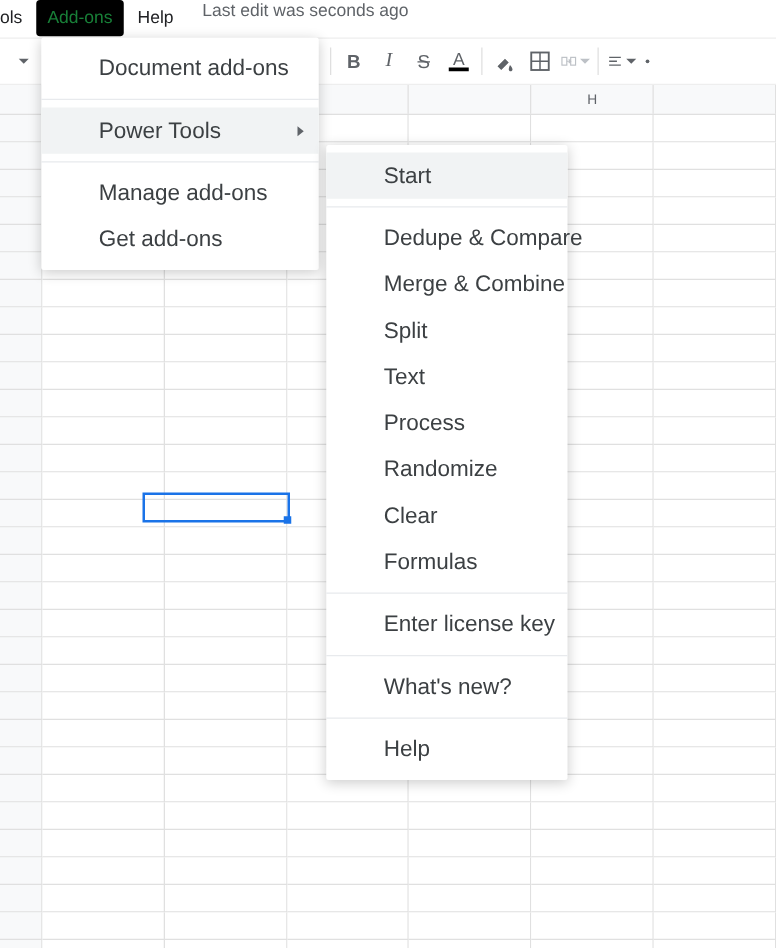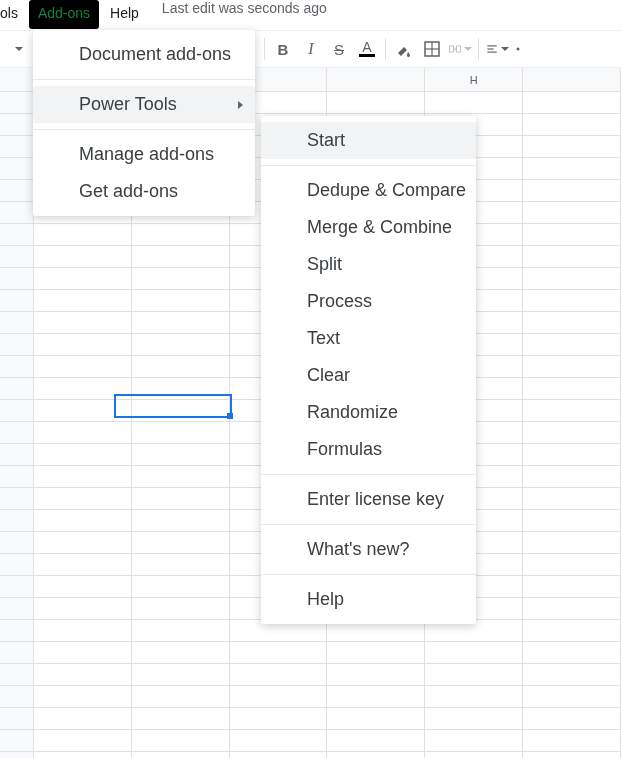--- a/index.html
+++ b/index.html
@@ -24,21 +24,21 @@
 .rown{width:40px;border-right:1px solid #e0e0e0;border-bottom:1px solid #e0e0e0;background:#f8f9fa}
 .cell{width:116px;border-right:1px solid #e0e0e0;border-bottom:1px solid #e0e0e0;background:#fff}
 .sel{position:absolute;border:2px solid #1a73e8;background:transparent;pointer-events:none}
 .selhandle{position:absolute;width:6px;height:6px;background:#1a73e8;right:-3px;bottom:-3px}
 .menu{position:absolute;background:#fff;box-shadow:0 2px 10px rgba(0,0,0,.2);border-radius:2px;padding:6px 0;z-index:10;font-size:18px;color:#3c4043}
 .menu1{top:30px;left:33px;width:222px}
 .menu-item{padding:8px 14px 8px 46px;cursor:pointer;position:relative;white-space:nowrap}
 .menu-item.hover{background:#f1f3f4}
 .menu-item .arrow{position:absolute;right:12px;top:50%;transform:translateY(-50%);width:0;height:0;border-top:4px solid transparent;border-bottom:4px solid transparent;border-left:5px solid #5f6368}
 .menu-sep{height:1px;background:#e8eaed;margin:6px 0}
-.menu2{top:116px;left:261px;width:215px}
+.menu2{top:116px;left:261px;width:193px}
 svg{display:block}
 .bold{font-weight:bold;font-size:15px}
 .ital{font-style:italic;font-family:serif;font-size:16px}
 .strike{text-decoration:line-through;font-size:15px}
 .txtcolor{display:flex;flex-direction:column;align-items:center}
 .txtcolor .under{width:16px;height:3px;background:#000;margin-top:1px}
 .disabled{color:#bdc1c6}
 </style>
 </head>
 <body>
@@ -415,24 +415,24 @@
   <div class="menu-item">Manage add-ons</div>
   <div class="menu-item">Get add-ons</div>
 </div>
 
 <div class="menu menu2">
   <div class="menu-item hover">Start</div>
   <div class="menu-sep"></div>
   <div class="menu-item">Dedupe &amp; Compare</div>
   <div class="menu-item">Merge &amp; Combine</div>
   <div class="menu-item">Split</div>
+  <div class="menu-item">Text</div>
   <div class="menu-item">Process</div>
-  <div class="menu-item">Text</div>
+  <div class="menu-item">Randomize</div>
   <div class="menu-item">Clear</div>
-  <div class="menu-item">Randomize</div>
   <div class="menu-item">Formulas</div>
   <div class="menu-sep"></div>
   <div class="menu-item">Enter license key</div>
   <div class="menu-sep"></div>
   <div class="menu-item">What's new?</div>
   <div class="menu-sep"></div>
   <div class="menu-item">Help</div>
 </div>
 
 </body></html>

